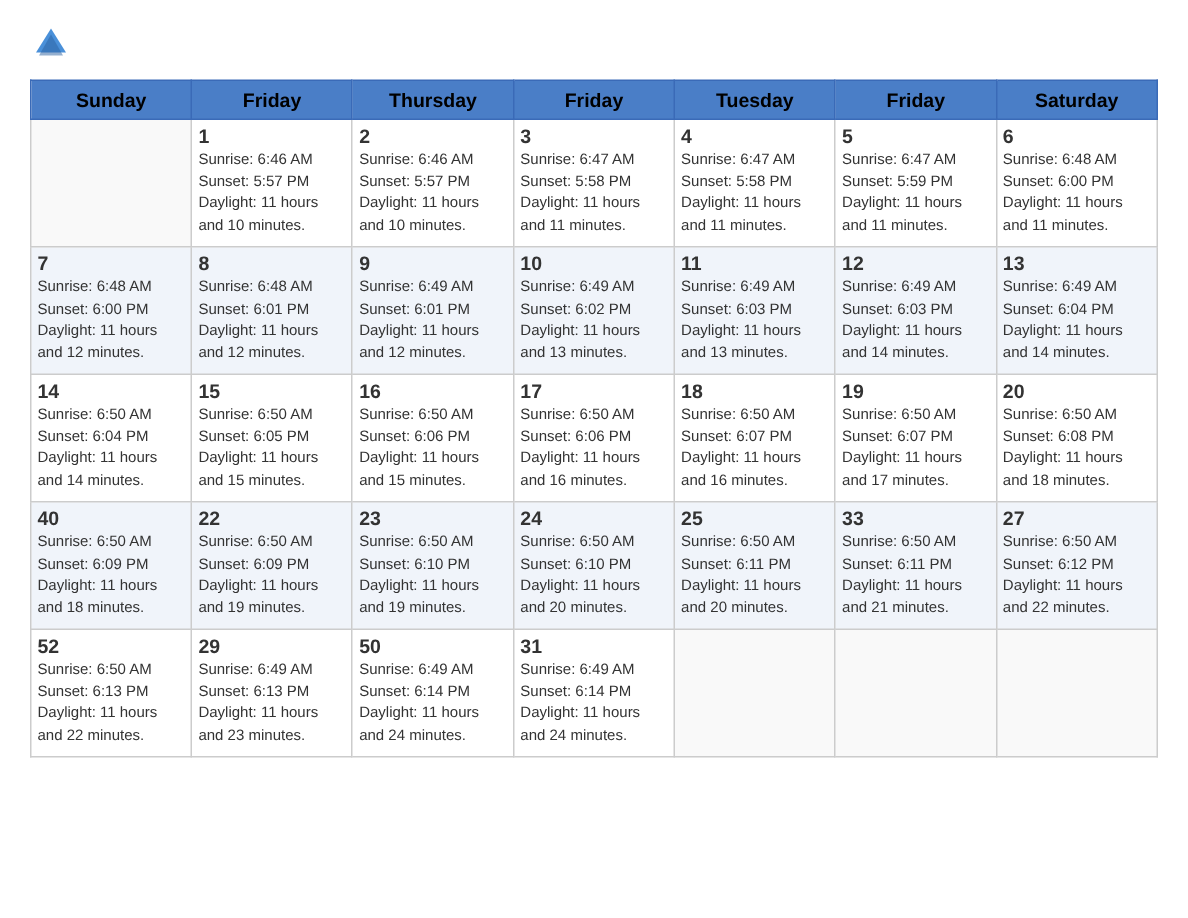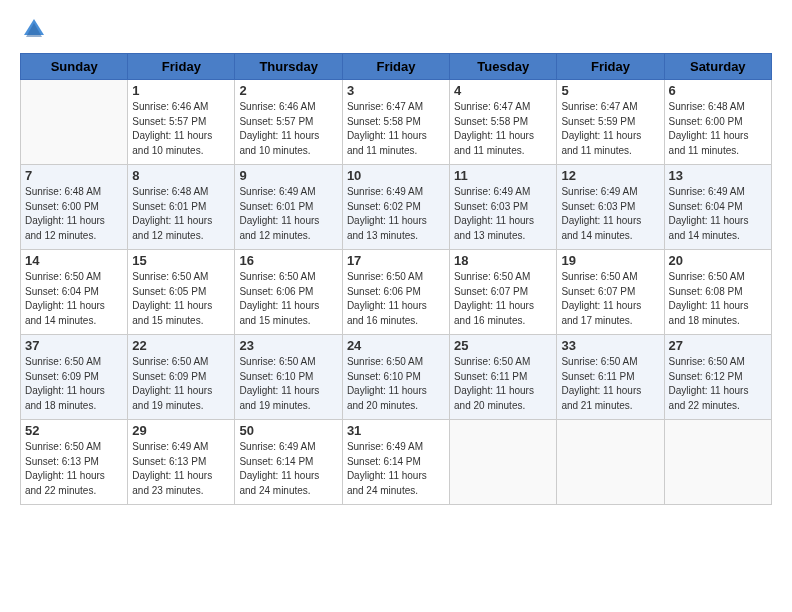--- a/index.html
+++ b/index.html
@@ -213,21 +213,21 @@
             <span class="day-number">19</span>
             <div class="day-info">Sunrise: 6:50 AM<br>Sunset: 6:07 PM<br>Daylight: 11 hours<br>and 17 minutes.</div>
           </td>
           <td>
             <span class="day-number">20</span>
             <div class="day-info">Sunrise: 6:50 AM<br>Sunset: 6:08 PM<br>Daylight: 11 hours<br>and 18 minutes.</div>
           </td>
         </tr>
         <tr class="alt-row">
           <td>
-            <span class="day-number">37</span>
+            <span class="day-number">40</span>
             <div class="day-info">Sunrise: 6:50 AM<br>Sunset: 6:09 PM<br>Daylight: 11 hours<br>and 18 minutes.</div>
           </td>
           <td>
             <span class="day-number">22</span>
             <div class="day-info">Sunrise: 6:50 AM<br>Sunset: 6:09 PM<br>Daylight: 11 hours<br>and 19 minutes.</div>
           </td>
           <td>
             <span class="day-number">23</span>
             <div class="day-info">Sunrise: 6:50 AM<br>Sunset: 6:10 PM<br>Daylight: 11 hours<br>and 19 minutes.</div>
           </td>

